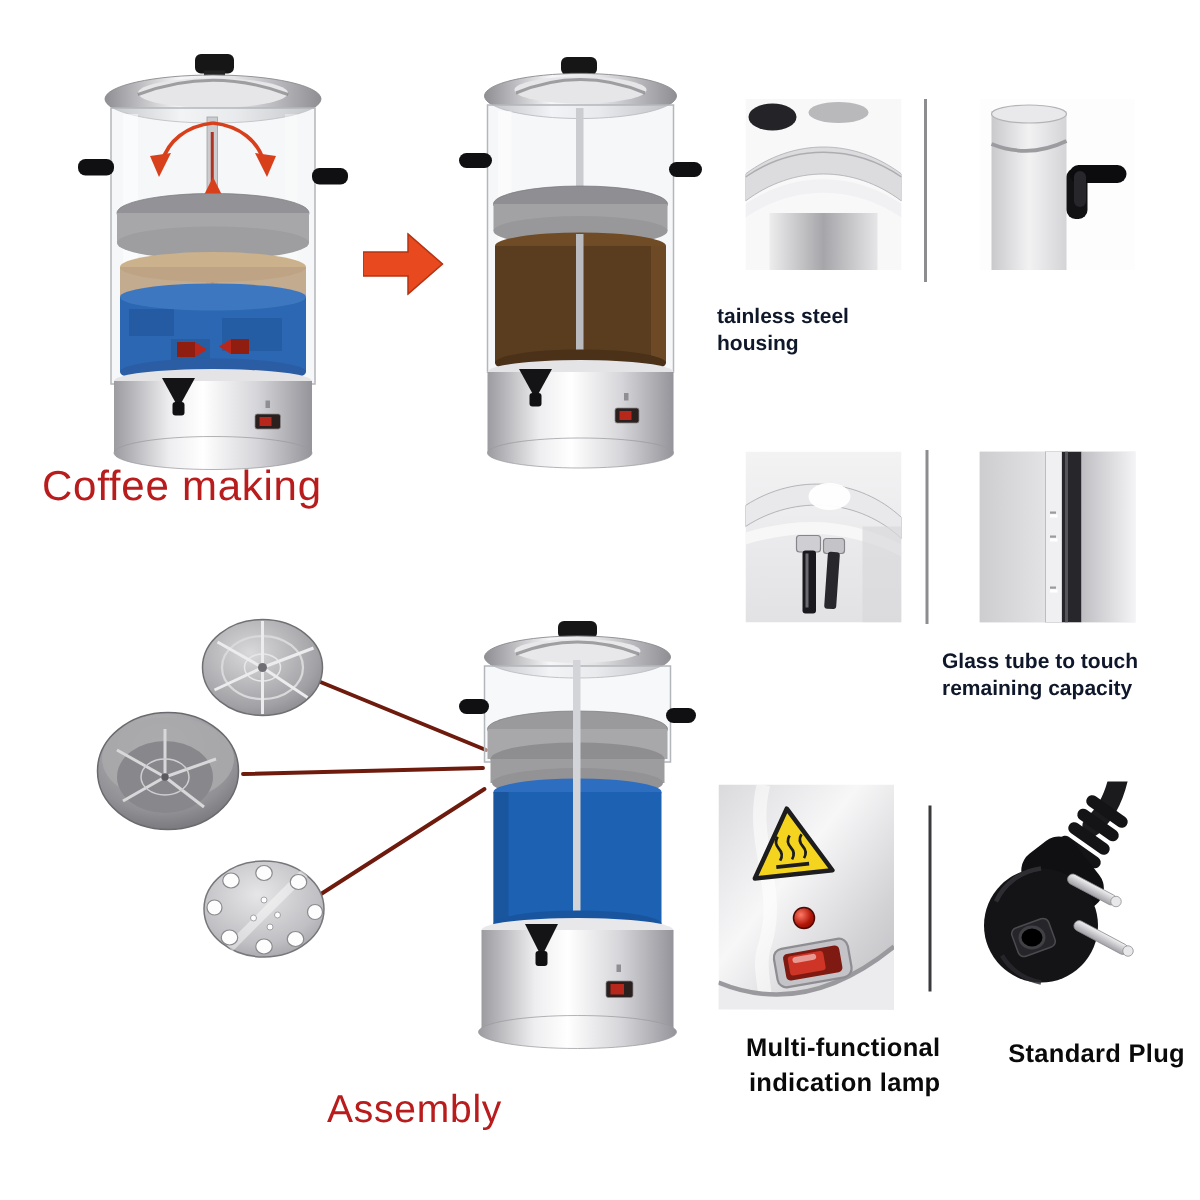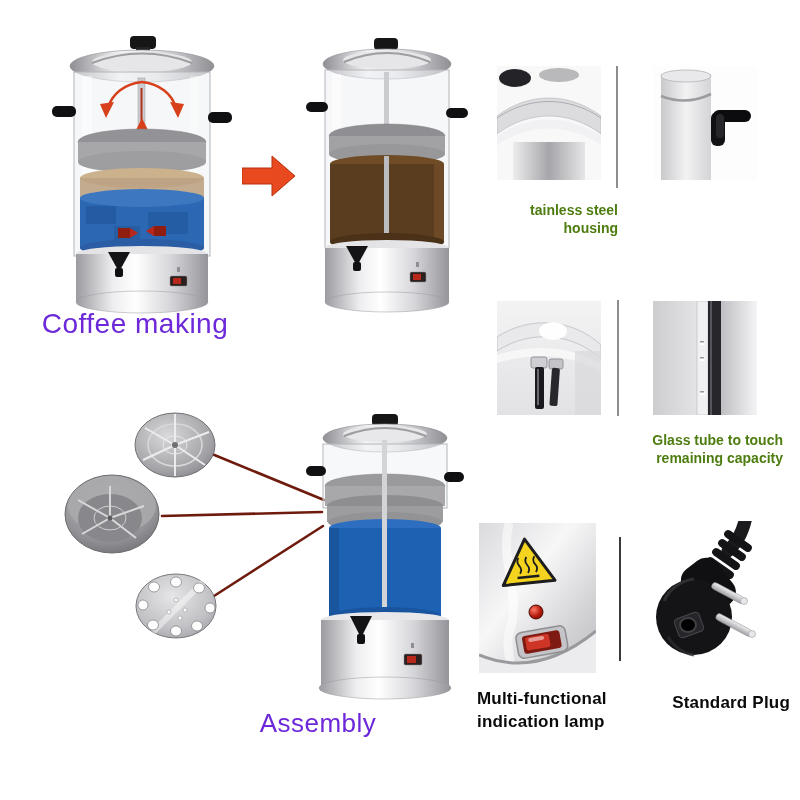--- a/index.html
+++ b/index.html
@@ -2,33 +2,33 @@
 <html><head>
 <meta charset="utf-8">
 <style>
   html,body{margin:0;padding:0;background:#fff;}
   #stage{
     position:relative;width:800px;height:800px;background:#ffffff;
     font-family:"Liberation Sans", sans-serif;overflow:hidden;
   }
   .abs{position:absolute;}
   .main-label{
-    color:#6d28d9;font-size:28px;font-weight:400;text-align:center;
+    color:#b91c1c;font-size:28px;font-weight:400;
     letter-spacing:0.5px;white-space:nowrap;
   }
   .assembly-label{font-size:26px;}
   .feat-caption{
-    color:#4d7c0f;font-size:14px;font-weight:700;line-height:1.28;
-    text-align:right;
+    color:#0f172a;font-size:14px;font-weight:700;line-height:1.28;
+    text-align:left;
   }
   .feat-caption-dark{
     color:#0a0a0a;font-size:17px;font-weight:700;line-height:1.35;
     letter-spacing:0.2px;text-align:right;
   }
-  .caption-left{text-align:left;}
+  .caption-left{text-align:right;}
   .divider{width:2px;background:#8d8d90;}
   .divider-dark{background:#3a3a3c;width:2px;}
   svg{display:block;}
 </style>
 </head>
 <body>
 
 <div id="stage">
 
   <svg width="0" height="0" class="abs" aria-hidden="true">
@@ -259,21 +259,21 @@
     <ellipse cx="79" cy="210" rx="64" ry="8" fill="#e8e8ea"></ellipse>
     <rect x="15" y="210" width="128" height="68" fill="url(#metalH)"></rect>
     <ellipse cx="79" cy="278" rx="66" ry="11" fill="url(#metalH)" stroke="#9b9b9f" stroke-width="0.5"></ellipse>
     <polygon points="44,206 66,206 55,228" fill="#141416"></polygon>
     <rect x="51" y="224" width="8" height="10" rx="2" fill="#101012"></rect>
     <rect x="98" y="244" width="18" height="11" rx="1.5" fill="#2b201e" stroke="#8a8a8e" stroke-width="0.5"></rect>
     <rect x="101" y="246" width="9" height="7" fill="#b8271c"></rect>
     <rect x="105" y="233" width="3" height="5" fill="#8f8f93"></rect>
   </svg>
 
-  <div class="abs main-label assembly-label" style="left:218px;top:708px;width:200px">Assembly</div>
+  <div class="abs main-label assembly-label" style="left:218px;top:724px;width:200px">Assembly</div>
 
   <svg class="abs" style="left:497px;top:66px" width="104" height="114" viewBox="0 0 104 114">
     <rect width="104" height="114" fill="#f8f8f9"></rect>
     <ellipse cx="18" cy="12" rx="16" ry="9" fill="#242428"></ellipse>
     <ellipse cx="62" cy="9" rx="20" ry="7" fill="#a9a9ad" opacity="0.8"></ellipse>
     <path d="M0,50 C32,26 72,26 104,50 L104,68 C72,44 32,44 0,68 Z" fill="#dcdcdf" stroke="#a9a9ad" stroke-width="0.5"></path>
     <path d="M0,52 C32,30 72,30 104,52" stroke="#8e8e92" fill="none" opacity="0.6"></path>
     <path d="M0,70 C32,48 72,48 104,70 L104,79 C72,57 32,57 0,79 Z" fill="#f1f1f3"></path>
     <rect x="16" y="76" width="72" height="38" fill="url(#steelH)"></rect>
   </svg>

